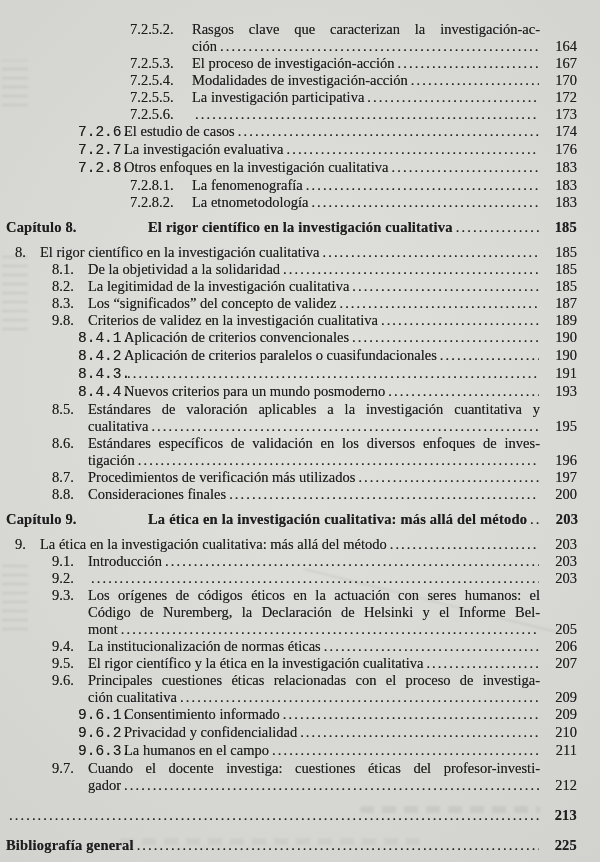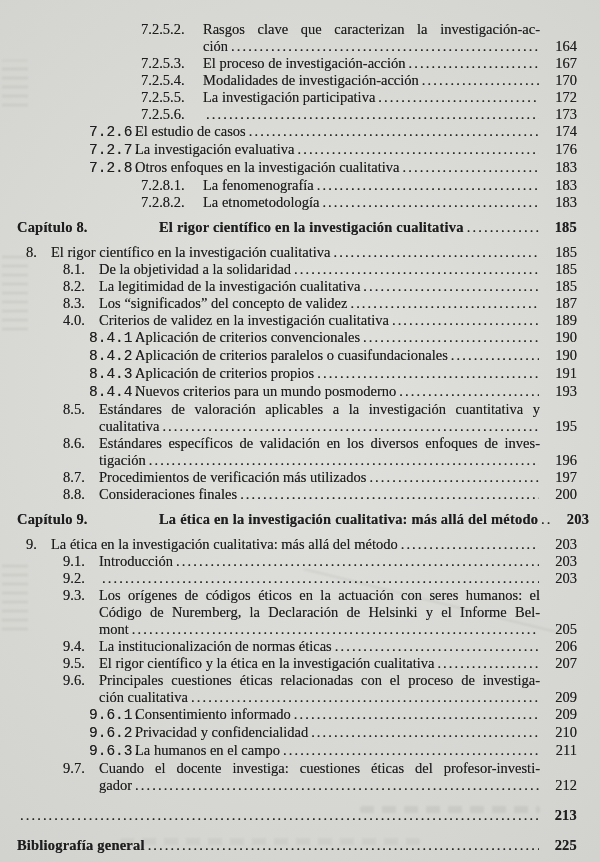--- a/index.html
+++ b/index.html
@@ -40,21 +40,21 @@
     border-radius: 3px;
   }
   .art-diag {
     width: 260px; height: 1px;
     background: rgba(110,110,104,0.5);
     transform: rotate(14deg);
   }
 
   .toc {
     position: relative;
-    padding: 21px 23px 0 13px;
+    padding: 21px 23px 0 2px;
   }
 
   .entry {
     display: flex;
     align-items: baseline;
     text-shadow: 0 0 0.5px rgba(20,20,20,0.55);
   }
   .entry .num { flex: none; }
   .entry .body { flex: 1 1 auto; min-width: 0; }
 
@@ -279,21 +279,21 @@
     <span class="body">
       <span class="tail">
         <span class="txt">Los “significados” del concepto de validez</span>
         <span class="leader"></span>
         <span class="page">187</span>
       </span>
     </span>
   </div>
 
   <div class="entry lvl-2">
-    <span class="num">4.0.</span>
+    <span class="num">9.8.</span>
     <span class="body">
       <span class="tail">
         <span class="txt">Criterios de validez en la investigación cualitativa</span>
         <span class="leader"></span>
         <span class="page">189</span>
       </span>
     </span>
   </div>
 
   <div class="entry lvl-3">
@@ -315,21 +315,20 @@
         <span class="leader"></span>
         <span class="page">190</span>
       </span>
     </span>
   </div>
 
   <div class="entry lvl-3">
     <span class="num">8.4.3.</span>
     <span class="body">
       <span class="tail">
-        <span class="txt">Aplicación de criterios propios</span>
         <span class="leader"></span>
         <span class="page">191</span>
       </span>
     </span>
   </div>
 
   <div class="entry lvl-3">
     <span class="num">8.4.4.</span>
     <span class="body">
       <span class="tail">

